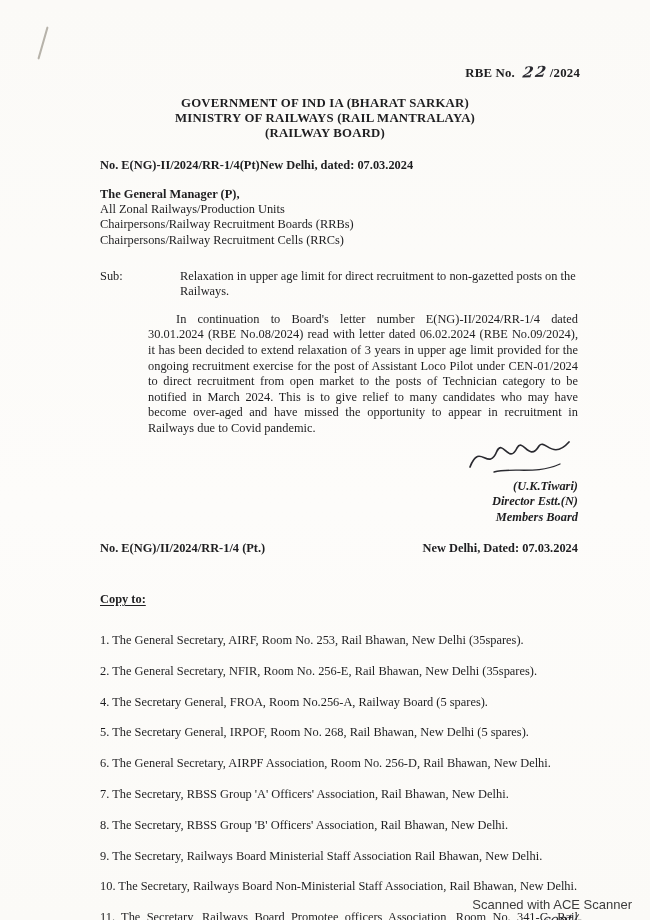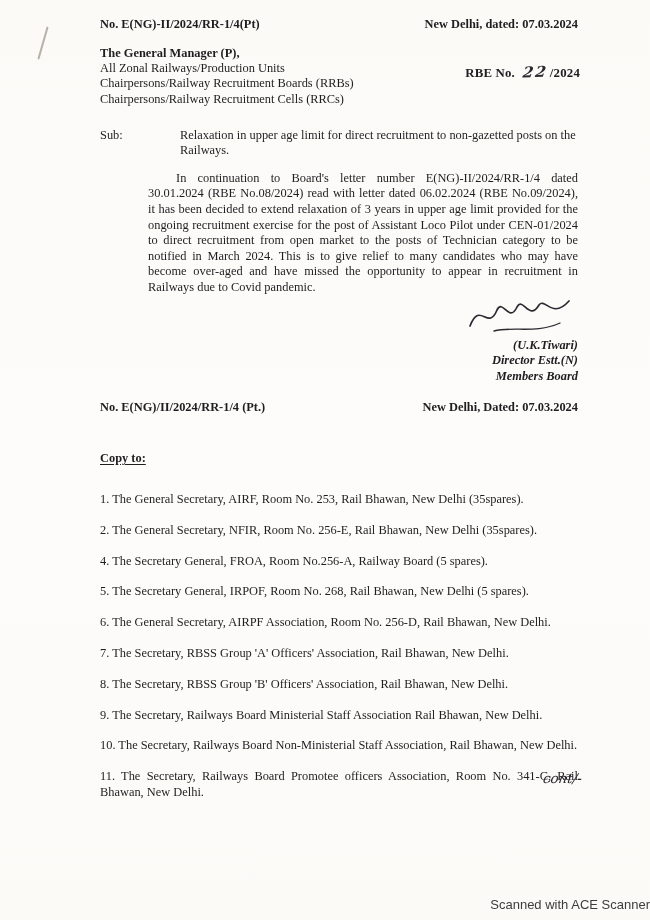--- a/index.html
+++ b/index.html
@@ -49,21 +49,21 @@
     font-weight: bold;
     font-size: 12.8px;
     line-height: 15px;
     letter-spacing: .2px;
   }
   .content { padding: 0 72px 0 100px; }
   .bold { font-weight: bold; }
   .refrow {
     margin-top: 17px;
     display: flex;
-    justify-content: space-between;
+    justify-content: flex-start;
     font-weight: bold;
   }
   .addressee { margin-top: 14px; line-height: 15.2px; }
   .subject {
     margin-top: 21px;
     display: flex;
     line-height: 15px;
     gap: 38px;
   }
   .subject .sub-label { min-width: 42px; }
@@ -110,37 +110,42 @@
     position: absolute;
     right: -4px; bottom: 14px;
     font-family: "DejaVu Serif", serif;
     font-style: italic;
     font-size: 13.5px;
     transform: skewX(-8deg);
     color: #2a2a30;
   }
   .scanner-note {
     position: absolute;
-    right: 0; bottom: 8px;
+    right: 18px; bottom: 8px;
     font-family: "Liberation Sans", sans-serif;
     font-size: 13px;
     color: #3c3c3c;
   }
 </style>
 </head>
 <body>
 
 <div class="page">
 
   <div class="fold"></div>
 
   <div class="rbe-line">
     <span>RBE No.</span><span class="handwritten">22</span><span>/2024</span>
   </div>
 
+  <header class="letterhead">
+    <div>GOVERNMENT OF IND IA (BHARAT SARKAR)</div>
+    <div>MINISTRY OF RAILWAYS (RAIL MANTRALAYA)</div>
+    <div>(RAILWAY BOARD)</div>
+  </header>
 
   <div class="content">
 
     <div class="refrow">
       <span>No. E(NG)-II/2024/RR-1/4(Pt)</span>
       <span>New Delhi, dated: 07.03.2024</span>
     </div>
 
     <div class="addressee">
       <div class="bold">The General Manager (P),</div>

